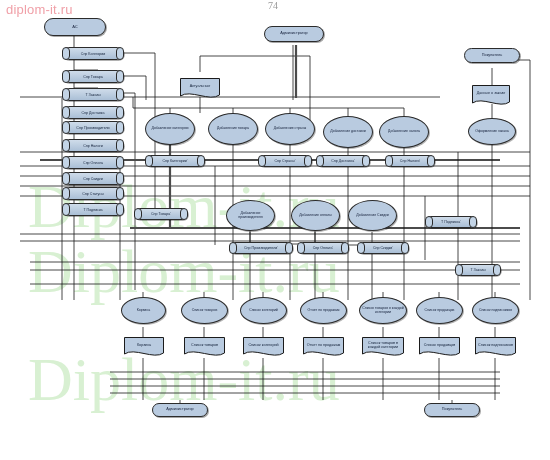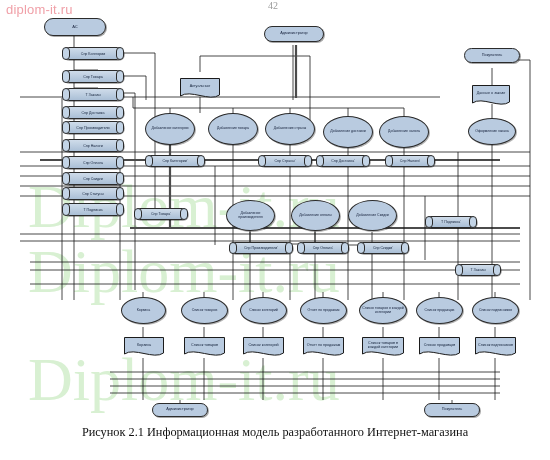--- a/index.html
+++ b/index.html
@@ -98,21 +98,21 @@
     position:absolute;left:0;top:425px;width:550px;
     text-align:center;z-index:30;
     font-family:"Liberation Serif",serif;font-size:12.3px;color:#101010;
   }
 </style>
 </head>
 <body>
 
 <div id="stage">
 
-  <div class="wm-page">42</div>
+  <div class="wm-page">74</div>
   <div class="wm-top">diplom-it.ru</div>
   <div class="wm-big wm1">Diplom-it.ru</div>
   <div class="wm-big wm2">Diplom-it.ru</div>
   <div class="wm-big wm3">Diplom-it.ru</div>
 
   <svg class="wires" viewBox="0 0 550 460">
 
     <line x1="74" y1="36" x2="74" y2="300"></line>
 
     <polyline points="74,48 103,48 103,52"></polyline>
@@ -440,15 +440,14 @@
     </svg>
     <div class="doclbl">Список продавцов</div>
   </div>
   <div class="docn" style="left:475px;top:337px;width:41px;height:21px;">
     <svg class="docbg" viewBox="0 0 41 21" preserveAspectRatio="none">
       <path d="M0.5,0.5 L40.5,0.5 L40.5,16 C31,23 10,10 0.5,17 Z" fill="#b9cbe0" stroke="#1b1b1b" stroke-width="1"></path>
     </svg>
     <div class="doclbl">Список подписчиков</div>
   </div>
 
-  <div class="caption">Рисунок 2.1 Информационная модель разработанного Интернет-магазина</div>
 
 </div>
 
 </body></html>

